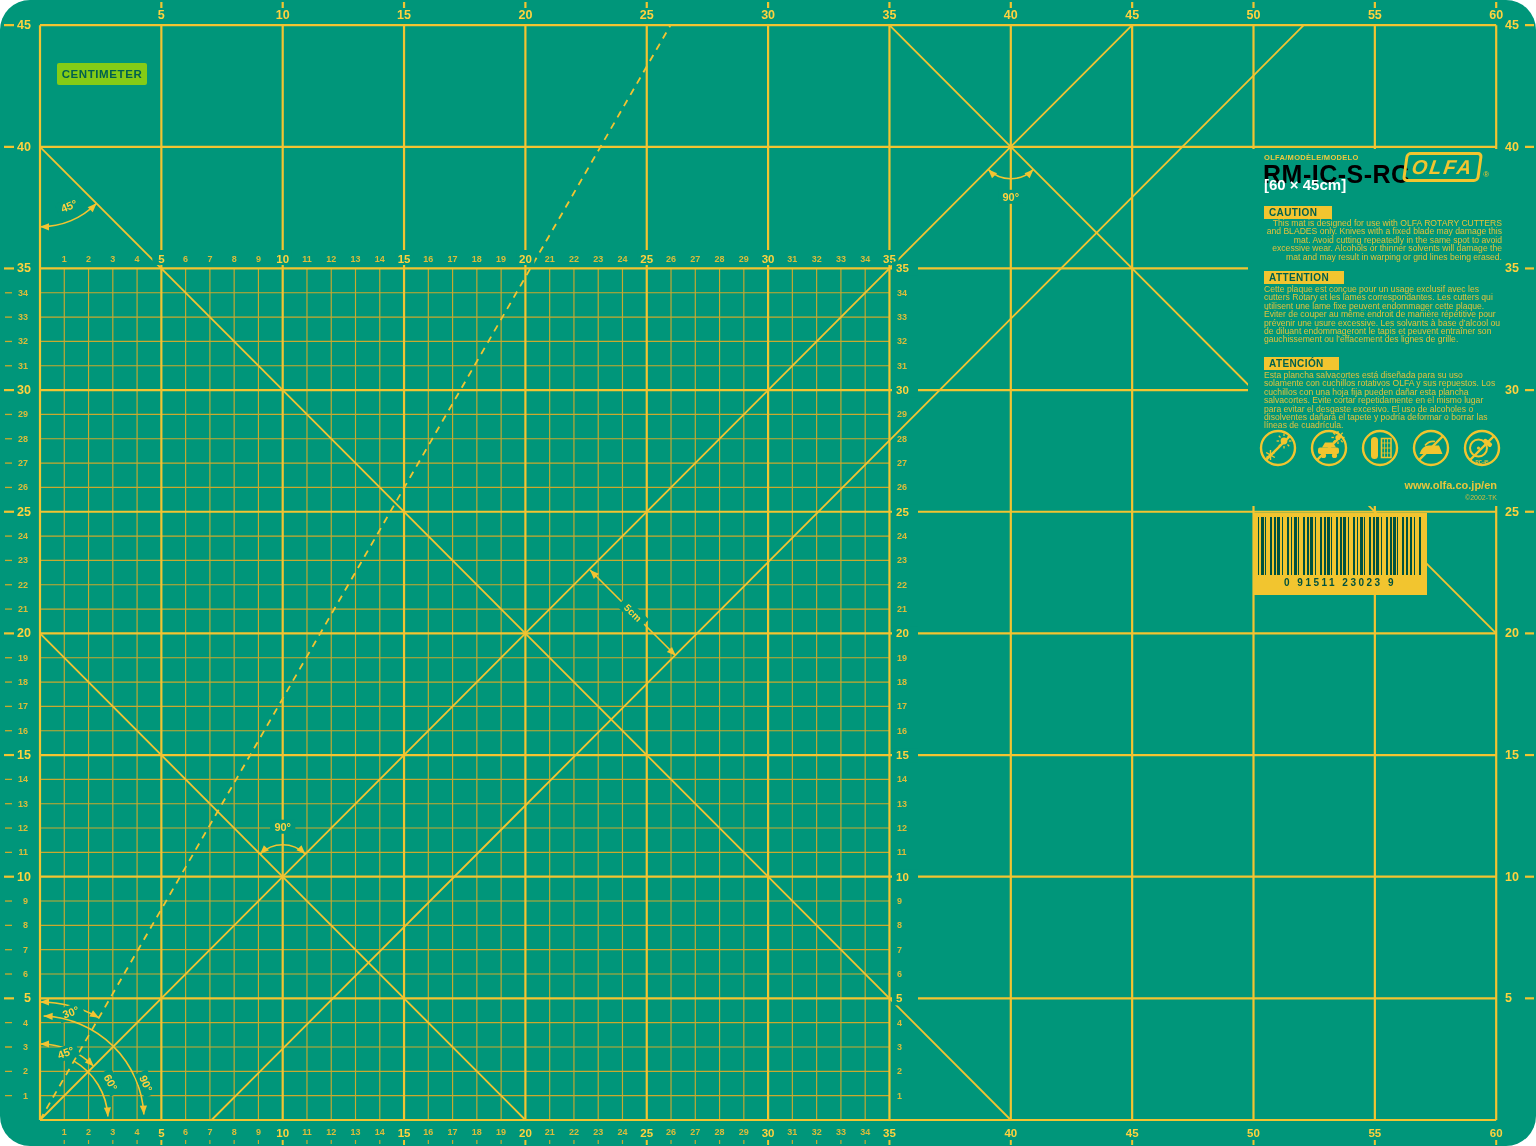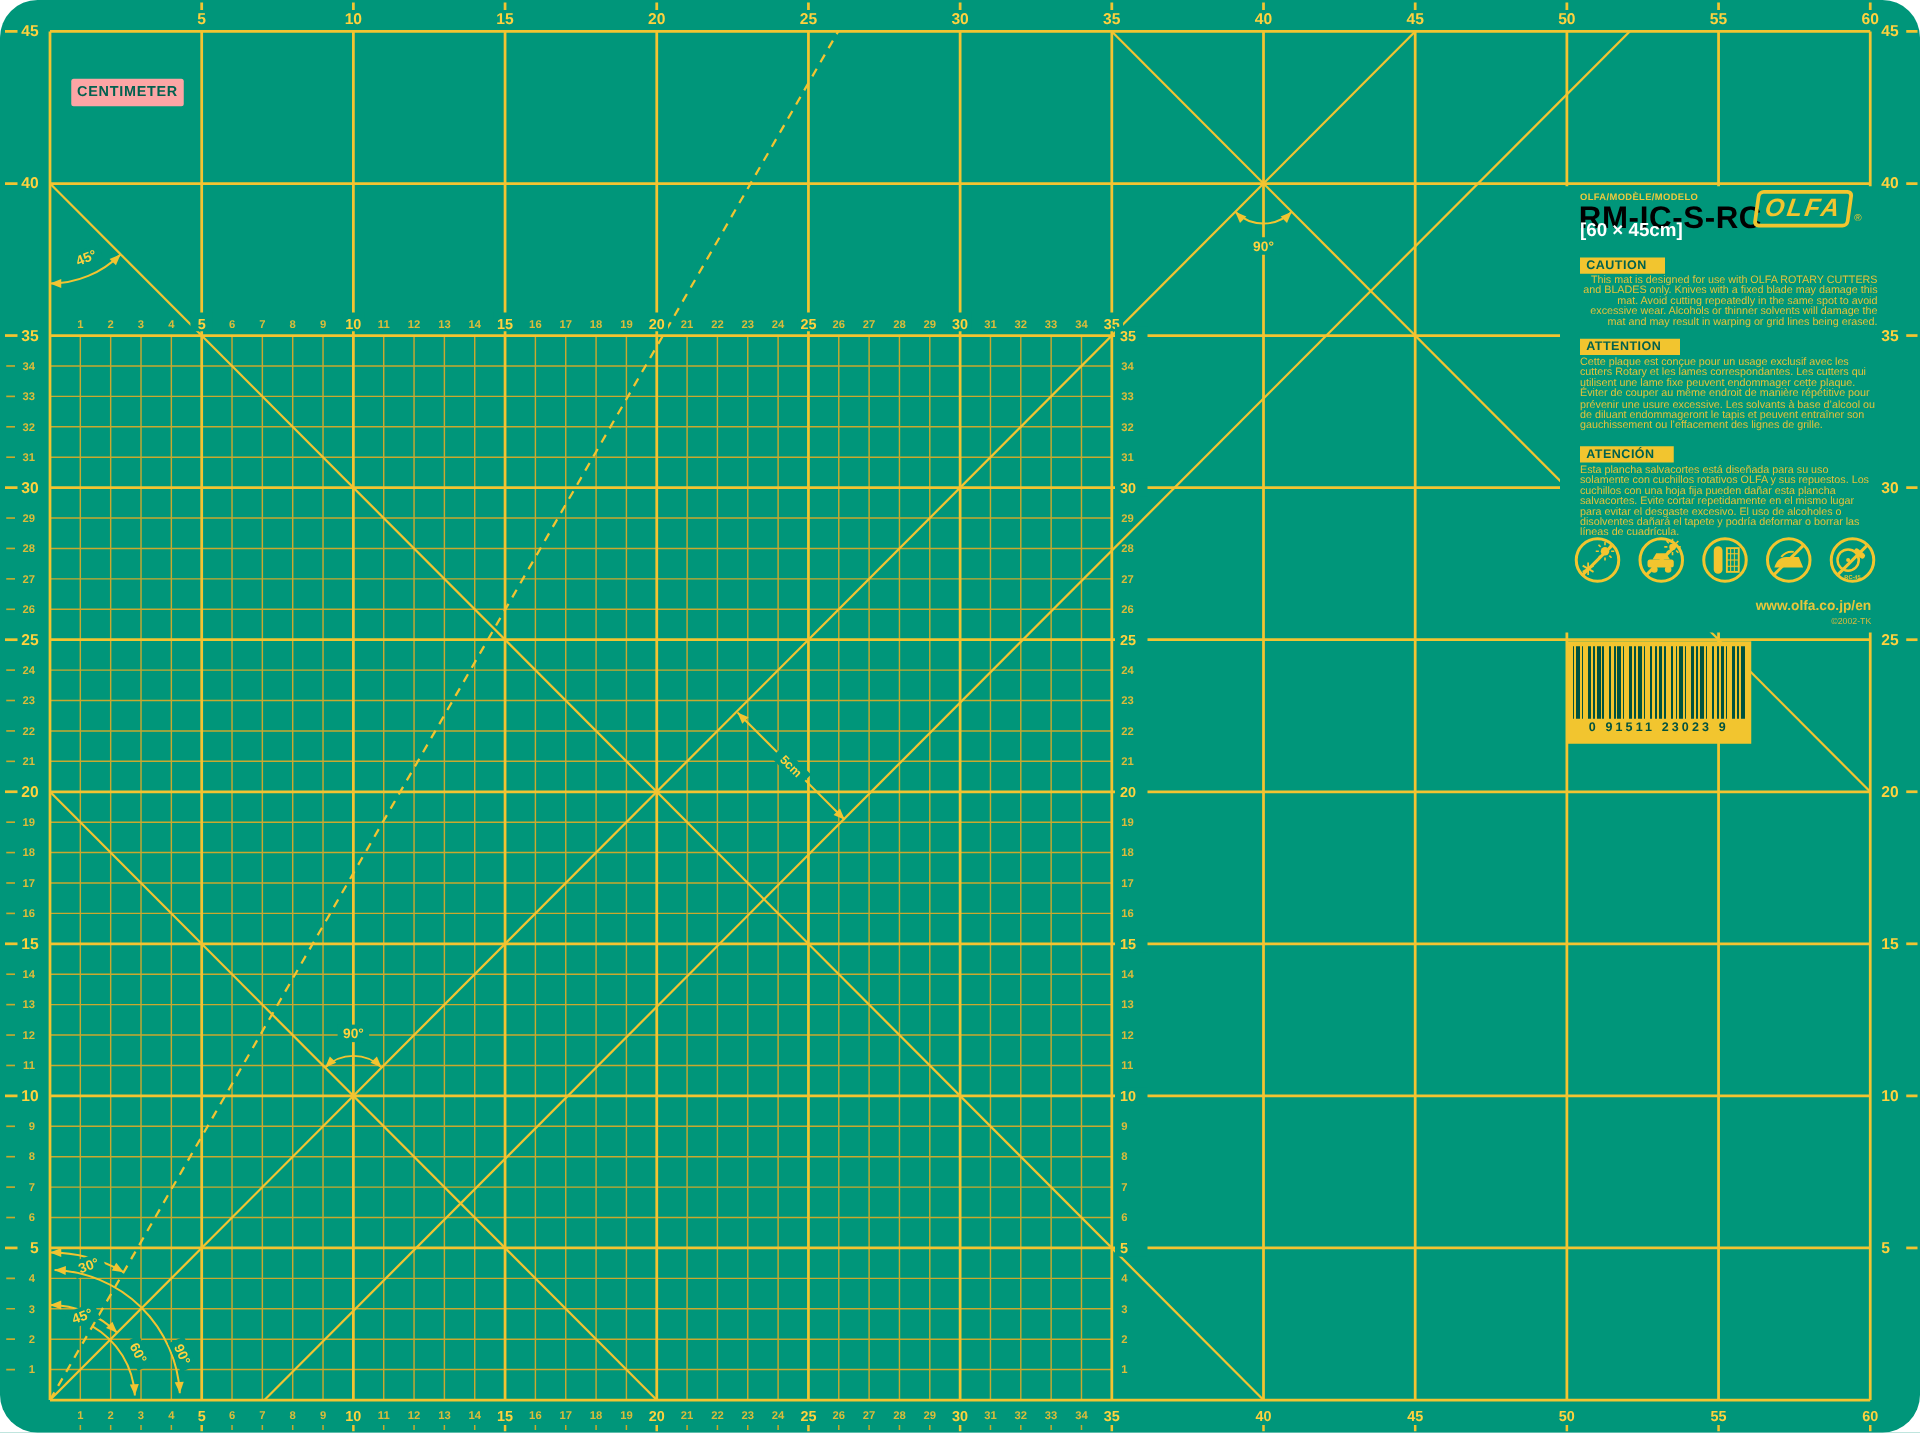--- a/index.html
+++ b/index.html
@@ -1,40 +1,40 @@
 <!DOCTYPE html>
 <html><head>
 <meta charset="utf-8">
 <style>
   html,body{margin:0;padding:0;background:#ffffff;width:1536px;height:1146px;overflow:hidden;
     font-family:"Liberation Sans",sans-serif;}
   .mat{position:absolute;left:0;top:0;width:1536px;height:1146px;background:#00967A;
     border-radius:30px;overflow:hidden;}
   #mat-svg{position:absolute;left:0;top:0;}
-  .cm-box{position:absolute;left:57px;top:63px;width:90px;height:22px;background:#fca5a5;
+  .cm-box{position:absolute;left:57px;top:63px;width:90px;height:22px;background:#84cc16;
     border-radius:2px;display:flex;align-items:center;justify-content:center;}
   .cm-box span{color:#00614F;font-weight:bold;font-size:11.5px;letter-spacing:.6px;}
   .panel{position:absolute;left:1248px;top:149px;width:255px;height:357px;background:#00967A;}
   .panel > div{position:absolute;}
   .p-model-label{left:16px;top:4px;font-size:7.5px;font-weight:bold;color:#EFC93C;letter-spacing:.3px;}
   .p-model{left:15px;top:11px;font-size:25px;font-weight:bold;color:#000000;letter-spacing:.5px;}
   .p-size{left:16px;top:27px;font-size:15px;font-weight:bold;color:#ffffff;}
   .p-logo{left:156px;top:3px;height:28px;display:flex;align-items:flex-start;}
   .logo-box{border:3px solid #F2C52F;border-radius:5px;padding:0 5px;transform:skewX(-8deg);
     color:#F2C52F;font-weight:900;font-style:italic;font-size:20px;letter-spacing:2px;line-height:24px;}
   .reg{color:#F2C52F;font-size:8px;margin-left:2px;margin-top:18px;}
   .badge{background:#F2C52F;color:#00614F;font-weight:bold;font-size:10px;padding:1px 15px 1px 5px;
     width:max-content;letter-spacing:.4px;}
   .b1{left:16px;top:57px;} .b2{left:16px;top:122px;} .b3{left:16px;top:208px;}
   .p-body{left:16px;width:238px;font-size:8.6px;line-height:8.4px;color:#E2C23C;font-weight:500;}
   .t1{top:70px;text-align:right;} .t2{top:136px;} .t3{top:222px;}
   .p-icons{left:10px;top:279px;width:244px;height:40px;display:flex;gap:11px;}
   .p-url{right:6px;top:330px;font-size:11px;font-weight:bold;color:#E8C63B;}
   .p-cc{right:6px;top:345px;font-size:7px;color:#D9BA3C;}
-  .barcode{position:absolute;left:1253px;top:513px;width:148px;height:82px;background:#F2C52F;}
+  .barcode{position:absolute;left:1253px;top:513px;width:126px;height:82px;background:#F2C52F;padding-left:48px;}
   .bars{position:absolute;left:5px;top:4px;right:5px;height:58px;
     background-image:repeating-linear-gradient(90deg,
       #00523F 0px,#00523F 1.5px,transparent 1.5px,transparent 3px,
       #00523F 3px,#00523F 6px,transparent 6px,transparent 7.5px,
       #00523F 7.5px,#00523F 8.5px,transparent 8.5px,transparent 12.5px,
       #00523F 12.5px,#00523F 14.5px,transparent 14.5px,transparent 16.5px);}
   .digits{position:absolute;left:0;right:0;top:64px;text-align:center;color:#00523F;
     font-size:10px;font-weight:bold;letter-spacing:2.5px;}
 </style>
 </head>

